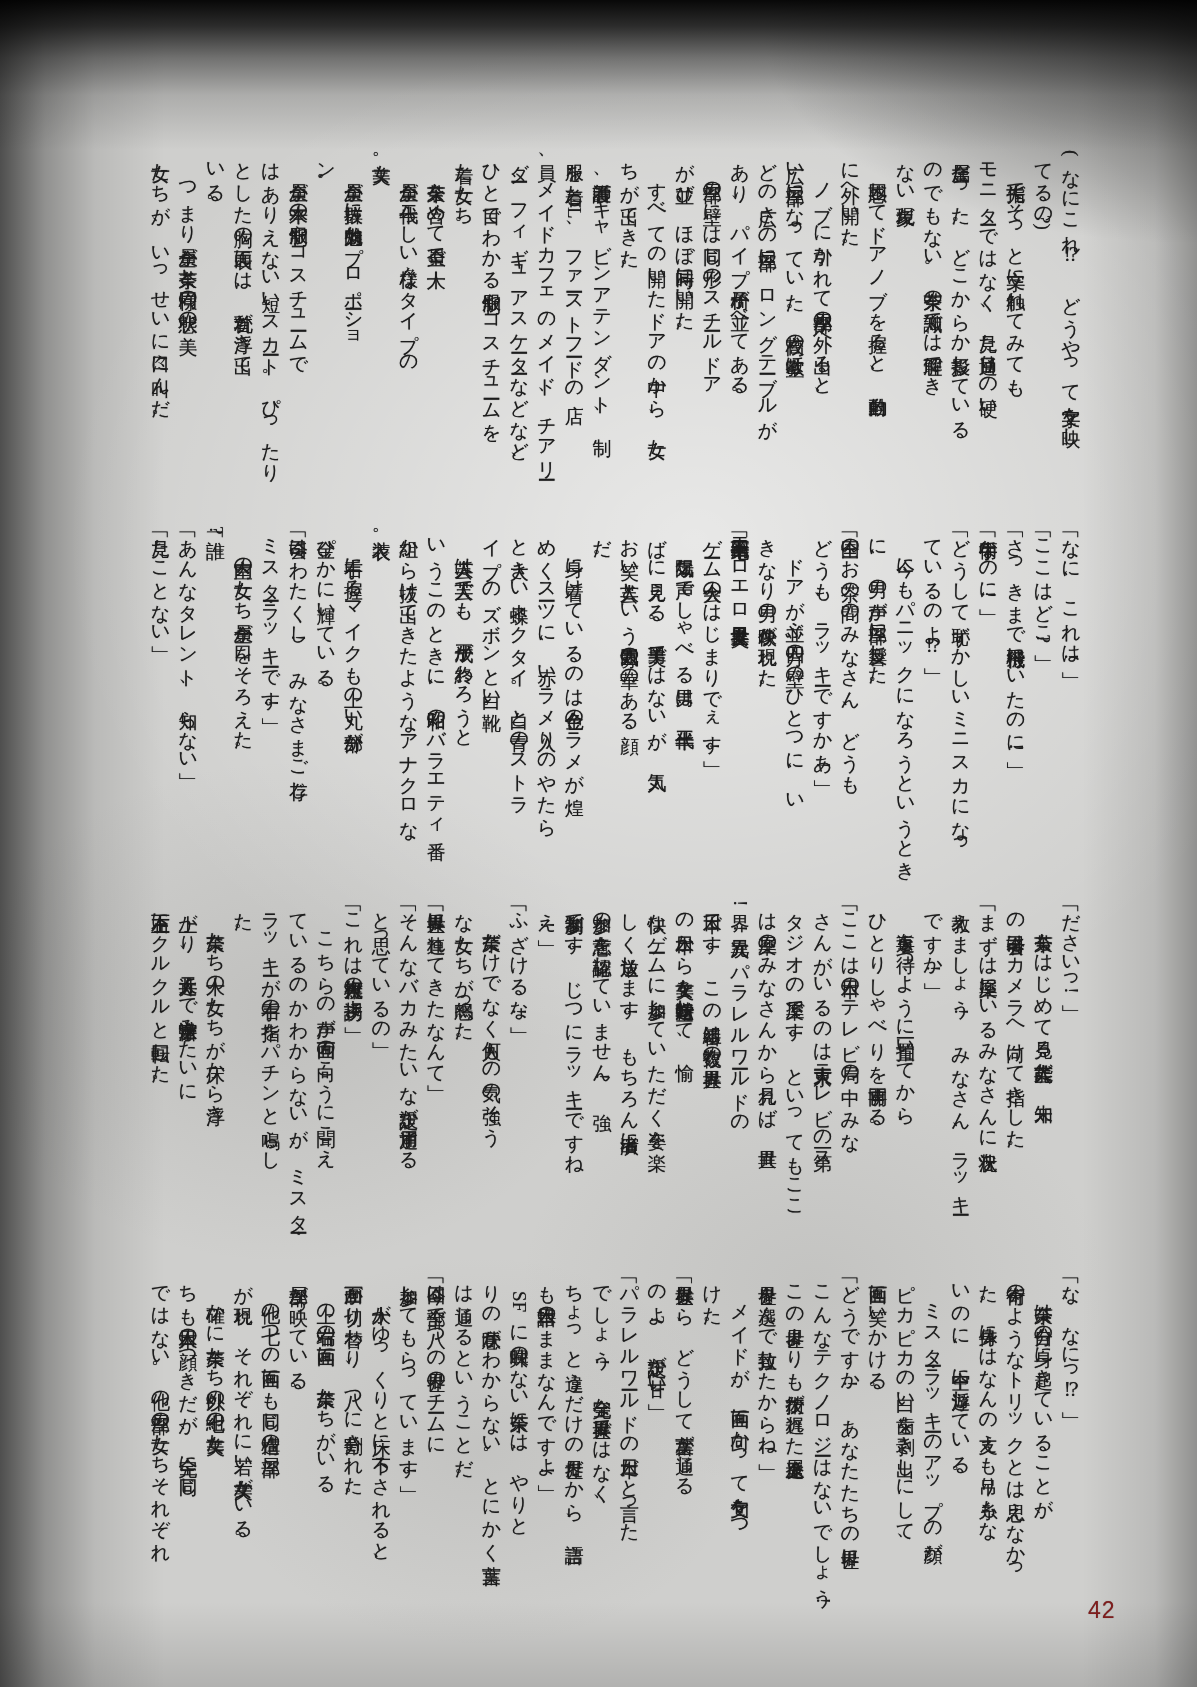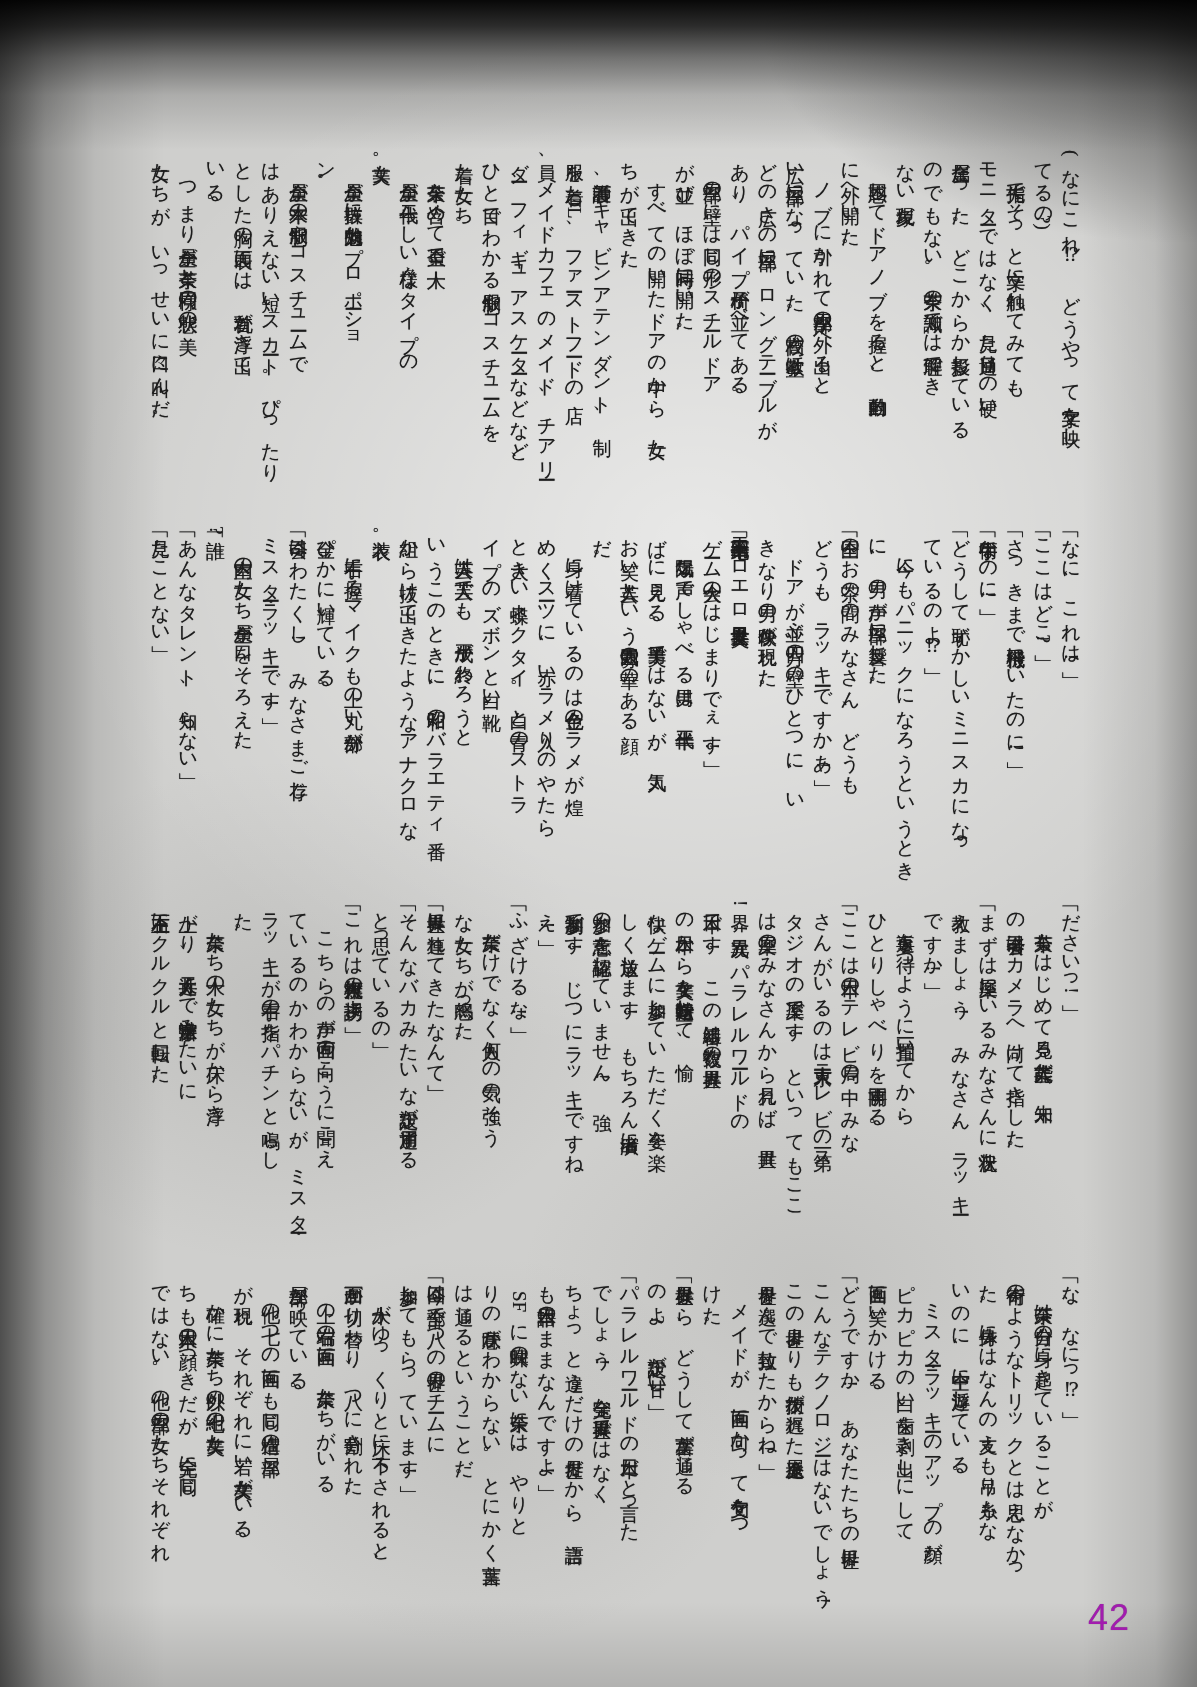--- a/index.html
+++ b/index.html
@@ -40,22 +40,22 @@
   }
   .band p { margin: 0; padding: 0; white-space: nowrap; }
   #band-1 { top: 150px; }
   #band-2 { top: 526px; }
   #band-3 { top: 900px; }
   #band-4 { top: 1272px; }
   .page-number {
     position: absolute;
     left: 1088px; top: 1597px;
     font-family: "Liberation Sans", "DejaVu Sans", sans-serif;
-    font-size: 36px;
-    color: #a21caf;
+    font-size: 23px;
+    color: #7f1d1d;
     letter-spacing: 1px;
     text-shadow: 0 0 0.8px rgba(60,60,60,0.6);
   }
 </style>
 </head>
 <body>
 
 <div>
   <div id="band-1" class="band">
       <p>(なにこれ⁉　どうやって文字を映し</p>

